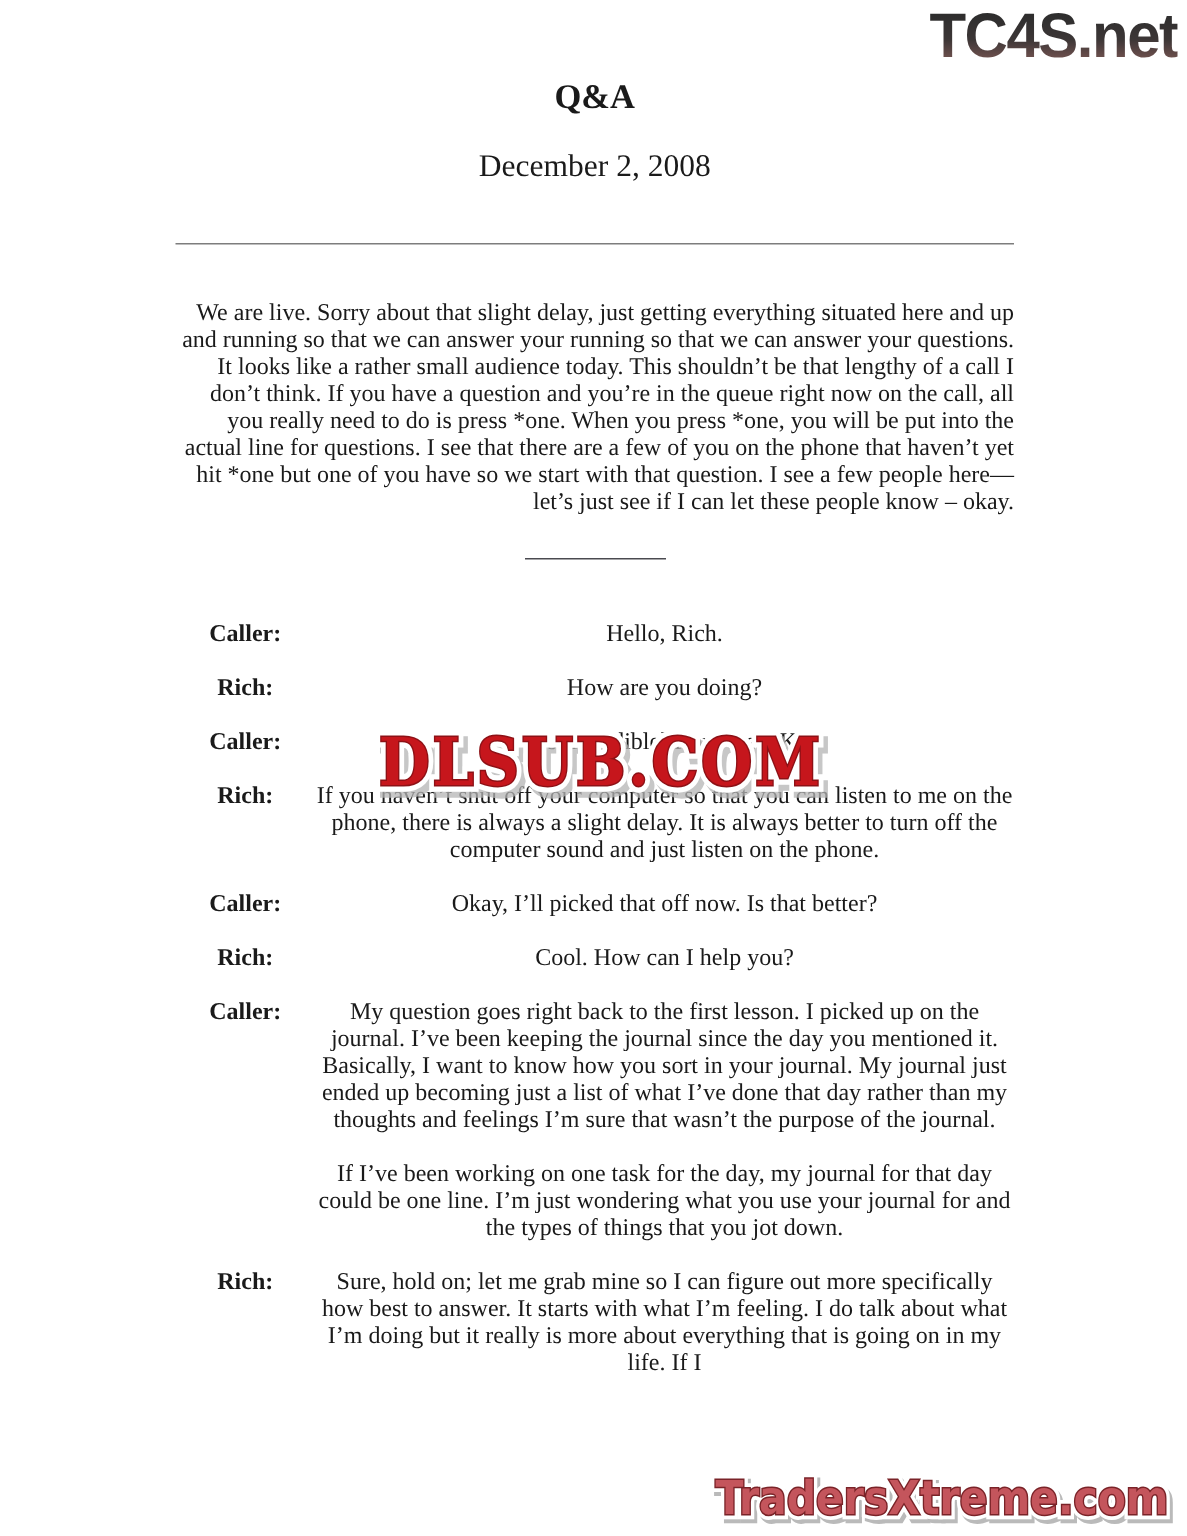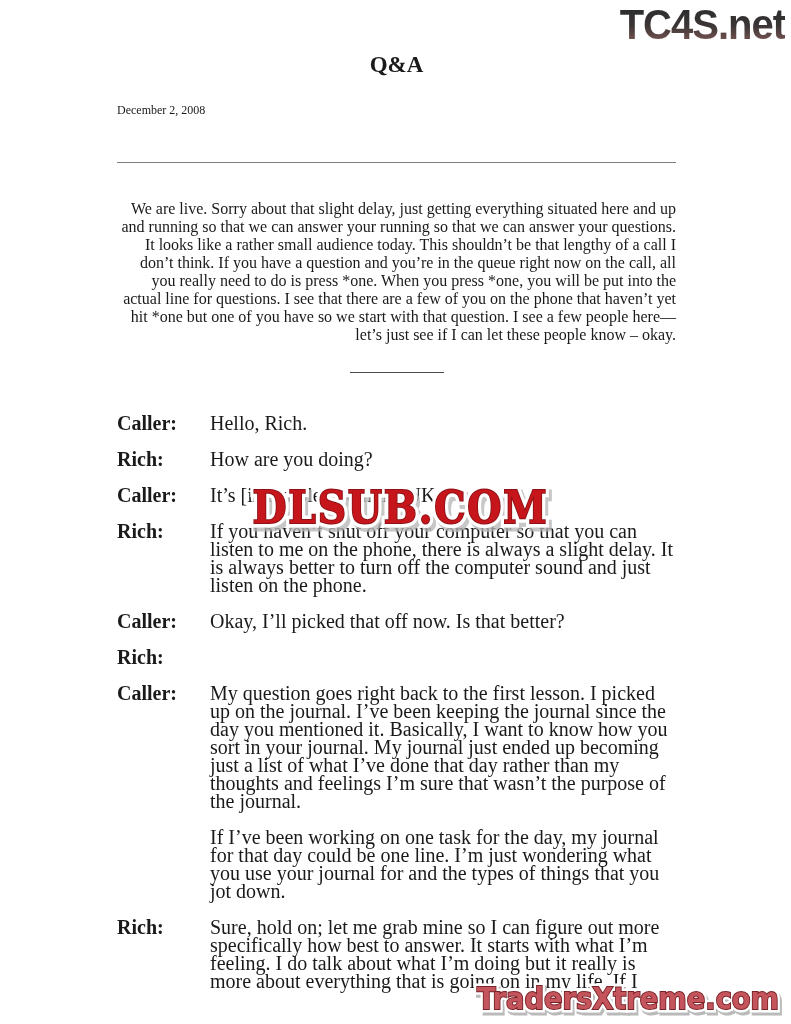--- a/index.html
+++ b/index.html
@@ -39,21 +39,22 @@
     height: 1024px;
     padding: 52px 115px 0 117px;
   }
   .doc-title {
     text-align: center;
     font-weight: bold;
     font-size: 23px;
     line-height: 26px;
   }
   .doc-date {
-    font-size: 12px;
+    text-align: center;
+    font-size: 21px;
     line-height: 20px;
     margin-top: 22px;
   }
   .rule {
     border: none;
     border-top: 1px solid #7d7d7d;
     margin-top: 42px;
     width: 100%;
   }
   .intro {
@@ -67,22 +68,23 @@
     border-top: 1.5px solid #4a4a50;
     margin: 28px auto 0 auto;
   }
   .dialogue {
     margin-top: 41px;
   }
   .entry {
     display: grid;
     grid-template-columns: 93px 1fr;
     margin-bottom: 18px;
-    font-size: 20px;
+    font-size: 16px;
     line-height: 18px;
+    text-align: center;
   }
   .speaker { font-weight: bold; }
   .speech  { }
 
   
   .wm-center {
     position: absolute;
     left: 243px;
     top: 476px;
     width: 315px;
@@ -139,20 +141,21 @@
     <div class="speech">If you haven’t shut off your computer so that you can listen to me on the phone, there is always a slight delay. It is always better to turn off the computer sound and just listen on the phone.</div>
   </div>
 
   <div class="entry">
     <div class="speaker">Caller:</div>
     <div class="speech">Okay, I’ll picked that off now. Is that better?</div>
   </div>
 
   <div class="entry">
     <div class="speaker">Rich:</div>
+    <div class="speech">Cool. How can I help you?</div>
   </div>
 
   <div class="entry">
     <div class="speaker">Caller:</div>
     <div class="speech">My question goes right back to the first lesson. I picked up on the journal. I’ve been keeping the journal since the day you mentioned it. Basically, I want to know how you sort in your journal. My journal just ended up becoming just a list of what I’ve done that day rather than my thoughts and feelings I’m sure that wasn’t the purpose of the journal.</div>
   </div>
 
   <div class="entry">
     <div class="speaker"></div>
     <div class="speech">If I’ve been working on one task for the day, my journal for that day could be one line. I’m just wondering what you use your journal for and the types of things that you jot down.</div>

